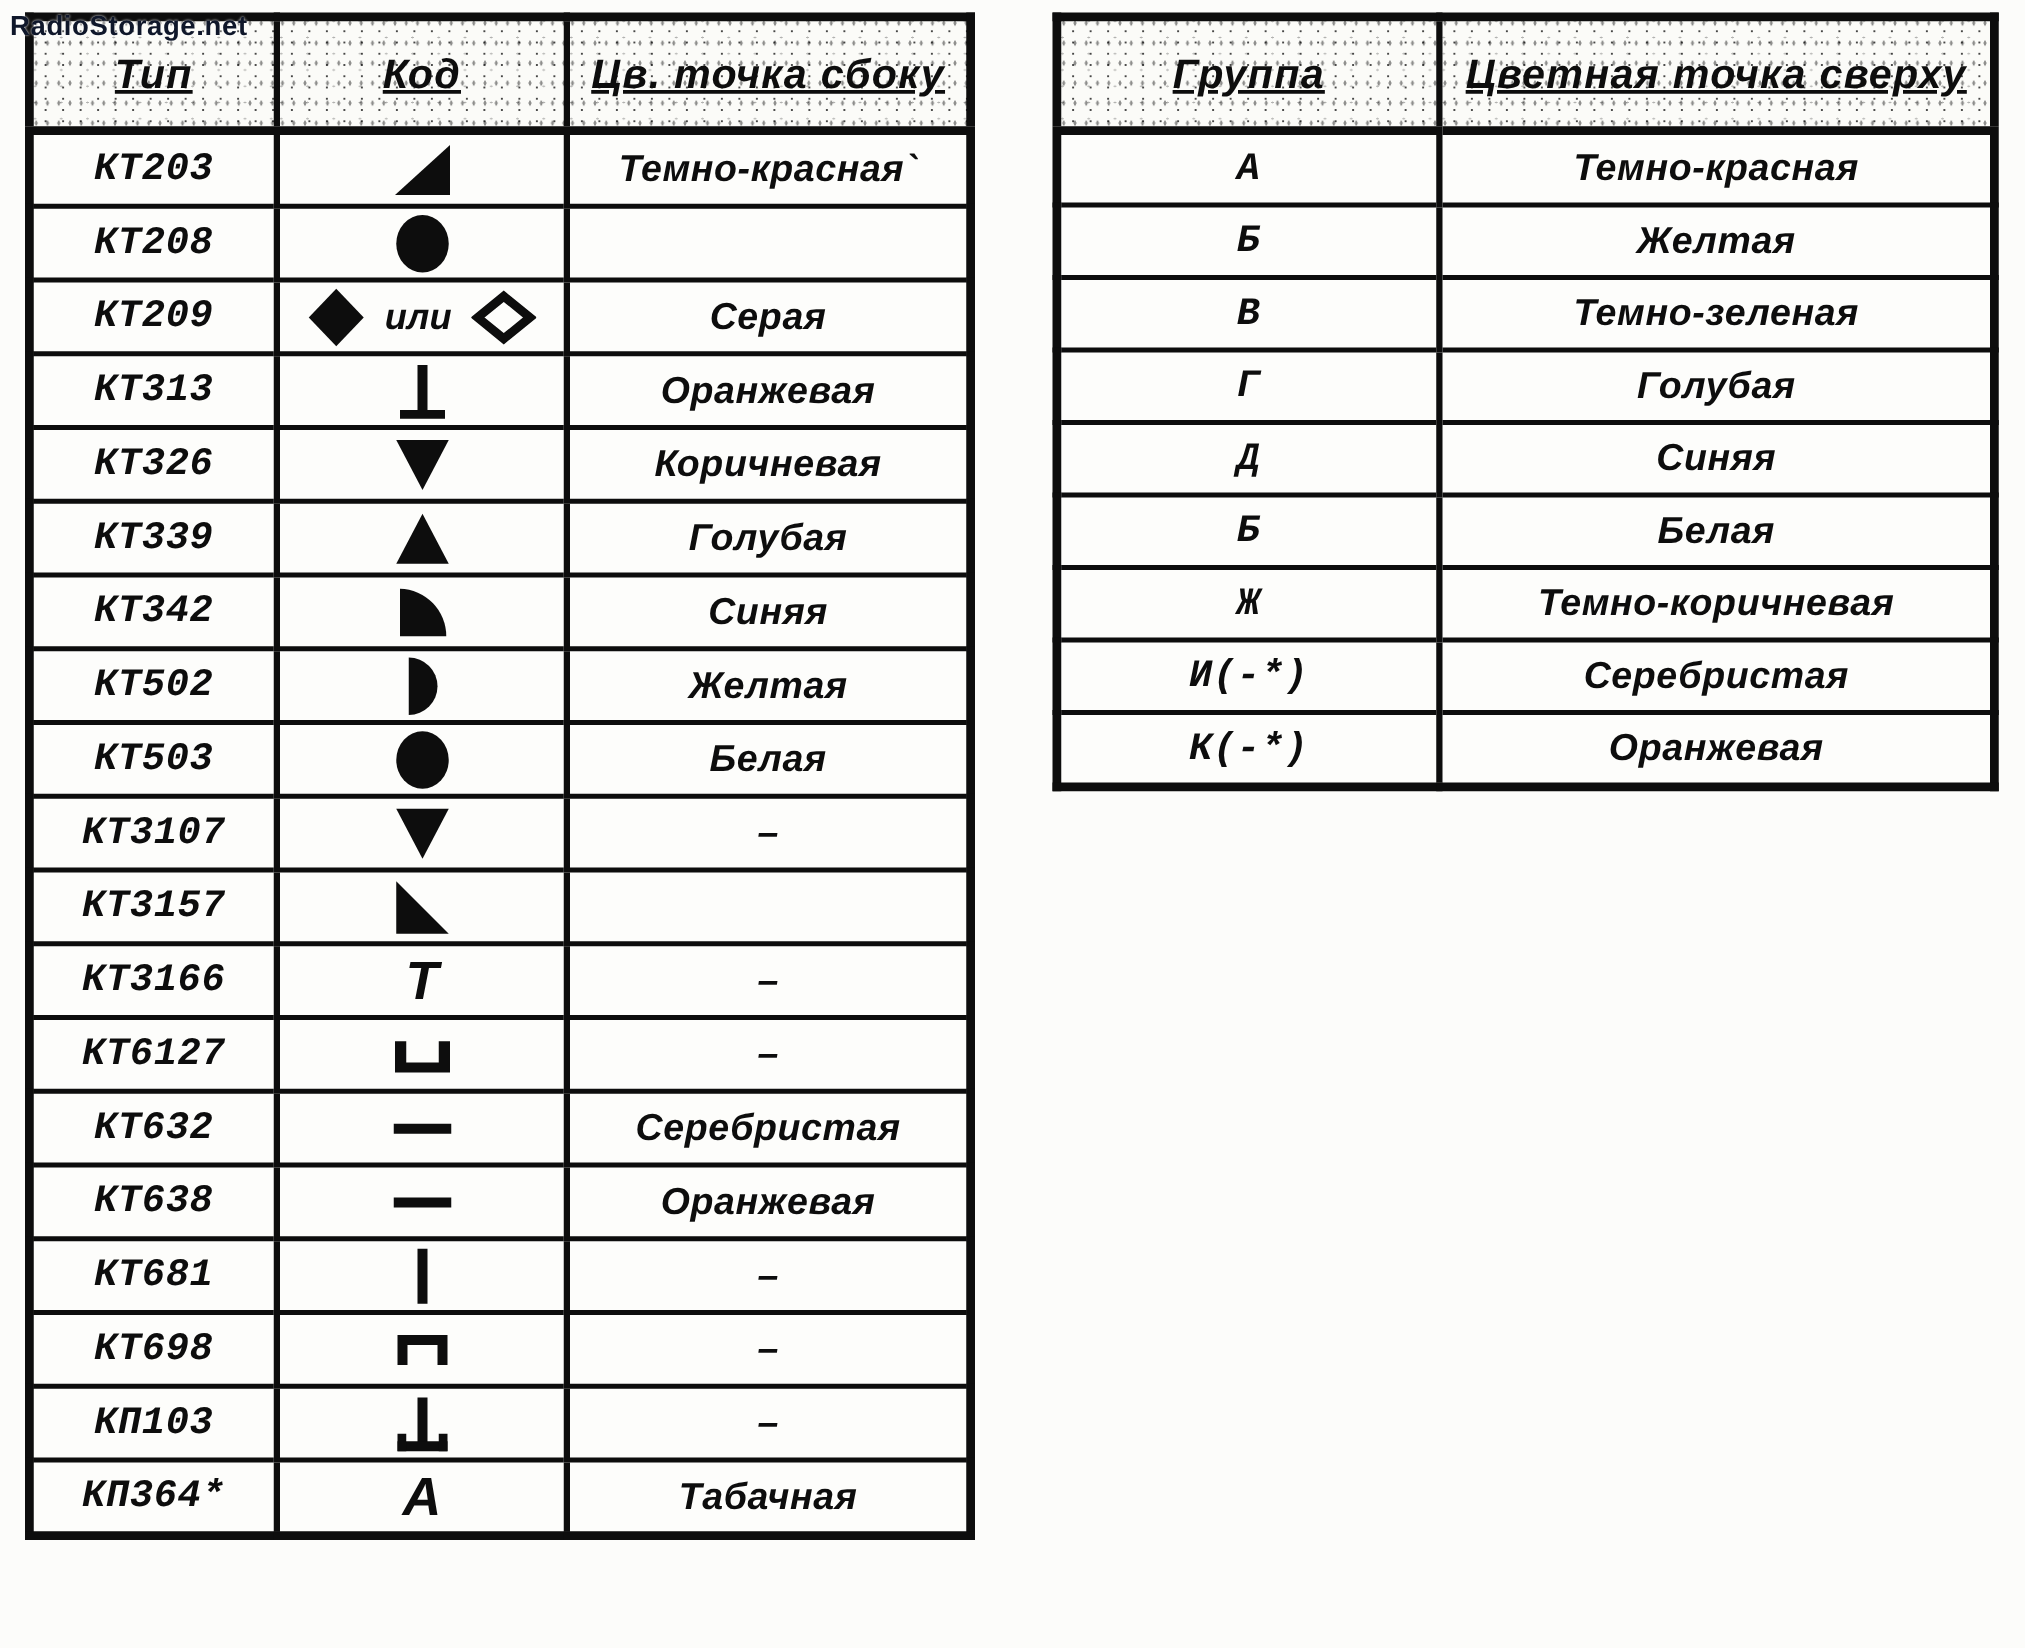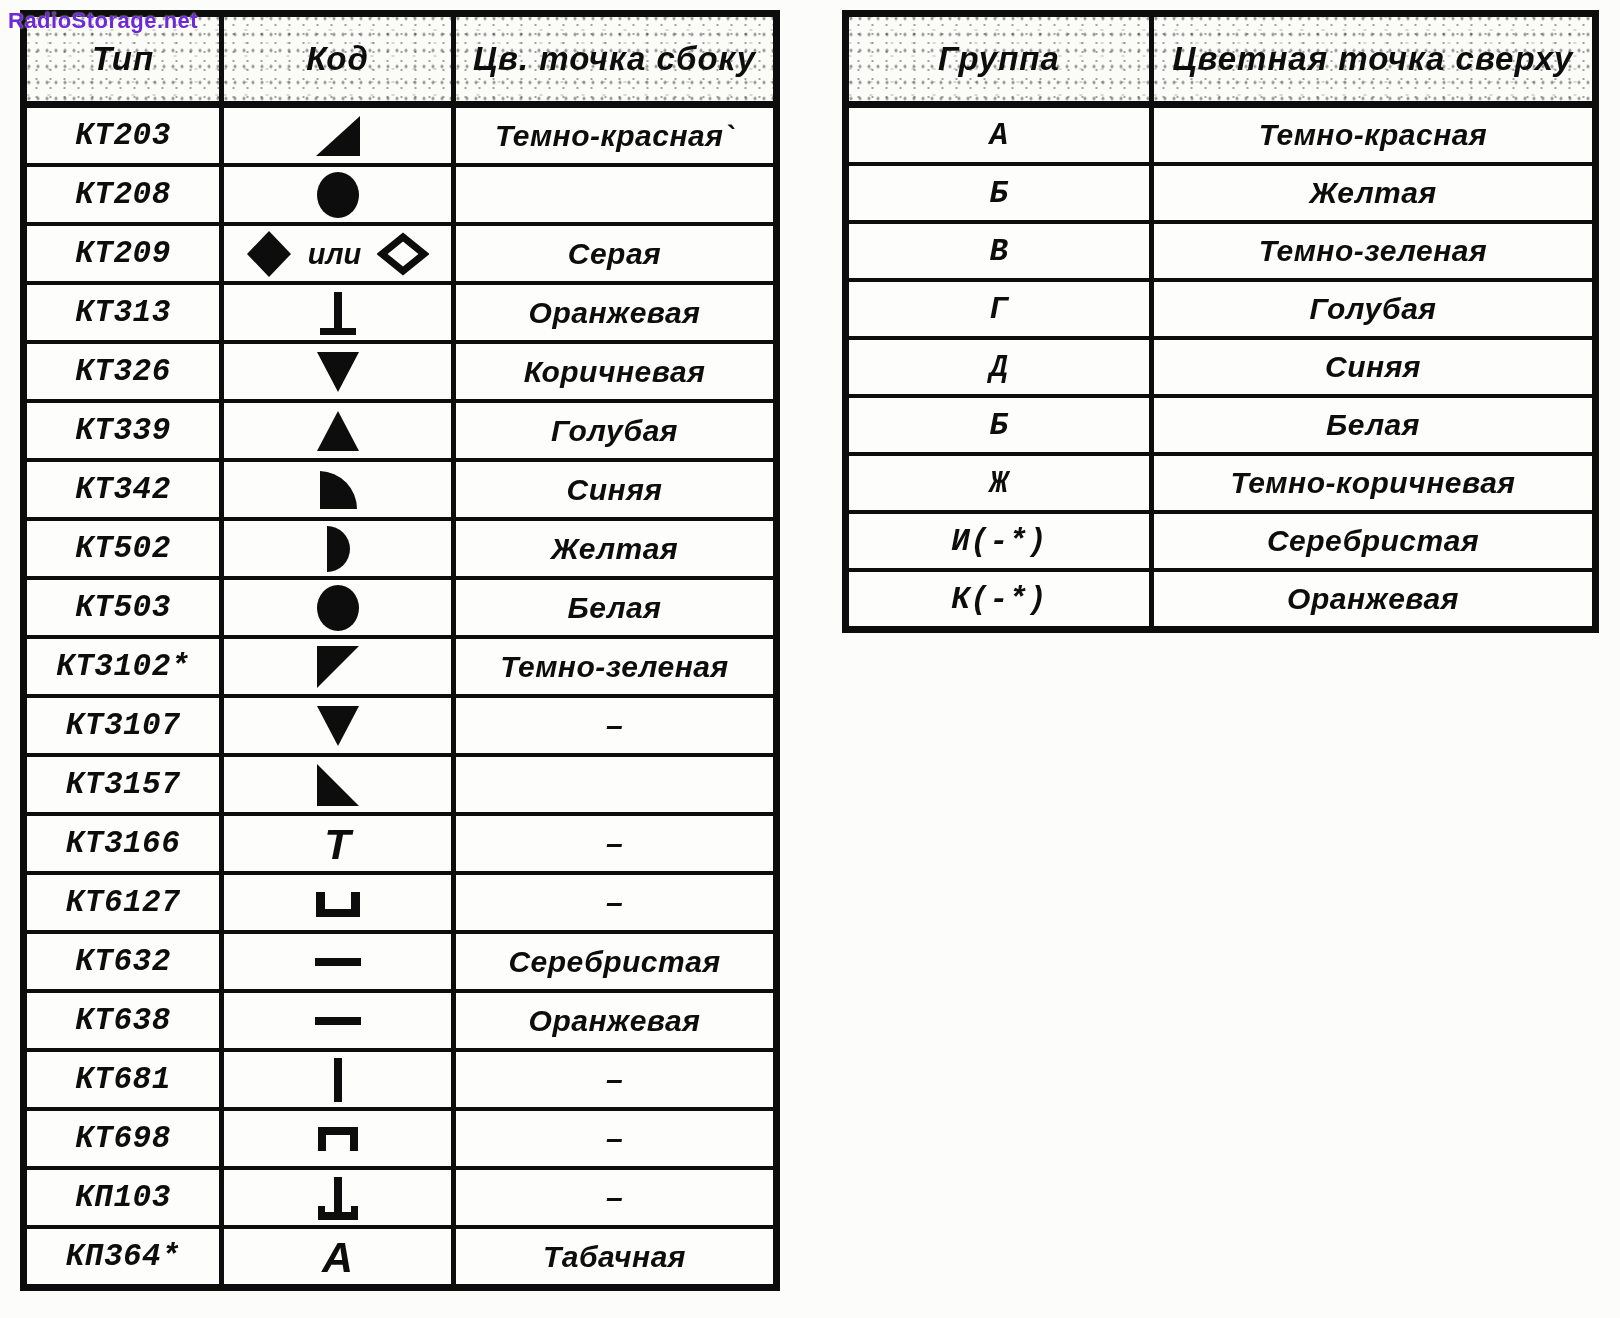--- a/index.html
+++ b/index.html
@@ -6,21 +6,21 @@
   body{
     width:1620px;height:1318px;position:relative;
     background:#fcfcfa;
     font-family:"Liberation Sans",sans-serif;
     color:#0d0d0d;
     overflow:hidden;
   }
   .watermark{
     position:absolute;left:8px;top:8px;
     font:bold 22px "Liberation Sans",sans-serif;
-    color:#6d28d9;letter-spacing:.5px;
+    color:#0f172a;letter-spacing:.5px;
     text-shadow:0 0 2px #fff;
     z-index:5;
   }
   table.tbl{
     position:absolute;top:10px;
     border-collapse:collapse;table-layout:fixed;
     border:7px solid #0d0d0d;
     background:#fdfdfb;
   }
   .tbl-left{left:20px;width:760px;}
@@ -32,20 +32,21 @@
     font:italic bold 33px "Liberation Sans",sans-serif;
     letter-spacing:1px;
     vertical-align:middle;
     background-color:#fbfbf8;
     background-image:
       radial-gradient(rgba(10,10,10,.75) 1px, transparent 1.3px),
       radial-gradient(rgba(10,10,10,.45) 1px, transparent 1.3px),
       radial-gradient(rgba(10,10,10,.30) 1px, transparent 1.4px);
     background-size:14px 9px,9px 16px,21px 13px;
     background-position:2px 3px,6px 9px,11px 6px;
+    text-decoration:underline;
   }
   .tbl th:first-child{border-left:none;}
   .tbl td{
     border-top:4px solid #0d0d0d;
     border-left:5px solid #0d0d0d;
     text-align:center;vertical-align:middle;
     background:#fdfdfb;
     overflow:hidden;
   }
   .tbl td:first-child{border-left:none;font-family:Liberation Mono, monospace;}
@@ -170,29 +171,20 @@
       <tr>
         <td class="type-cell">КТ503</td>
         <td class="code-cell"><span class="shape">
             <svg width="44" height="48" viewBox="0 0 44 48">
               <ellipse fill="#0d0d0d" cx="22" cy="24" rx="21" ry="23"></ellipse>
             </svg>
           </span></td>
         <td class="color-cell">Белая</td>
       </tr>
       <tr>
-        <td class="type-cell">КТ3102*</td>
-        <td class="code-cell"><span class="shape">
-            <svg width="44" height="44" viewBox="0 0 44 44">
-              <path fill="#0d0d0d" d="M1 1 L43 1 L1 43 Z"></path>
-            </svg>
-          </span></td>
-        <td class="color-cell">Темно-зеленая</td>
-      </tr>
-      <tr>
         <td class="type-cell">КТ3107</td>
         <td class="code-cell"><span class="shape">
             <svg width="46" height="42" viewBox="0 0 46 42">
               <path fill="#0d0d0d" d="M2 1 L44 1 L23 41 Z"></path>
             </svg>
           </span></td>
         <td class="color-cell">–</td>
       </tr>
       <tr>
         <td class="type-cell">КТ3157</td>

